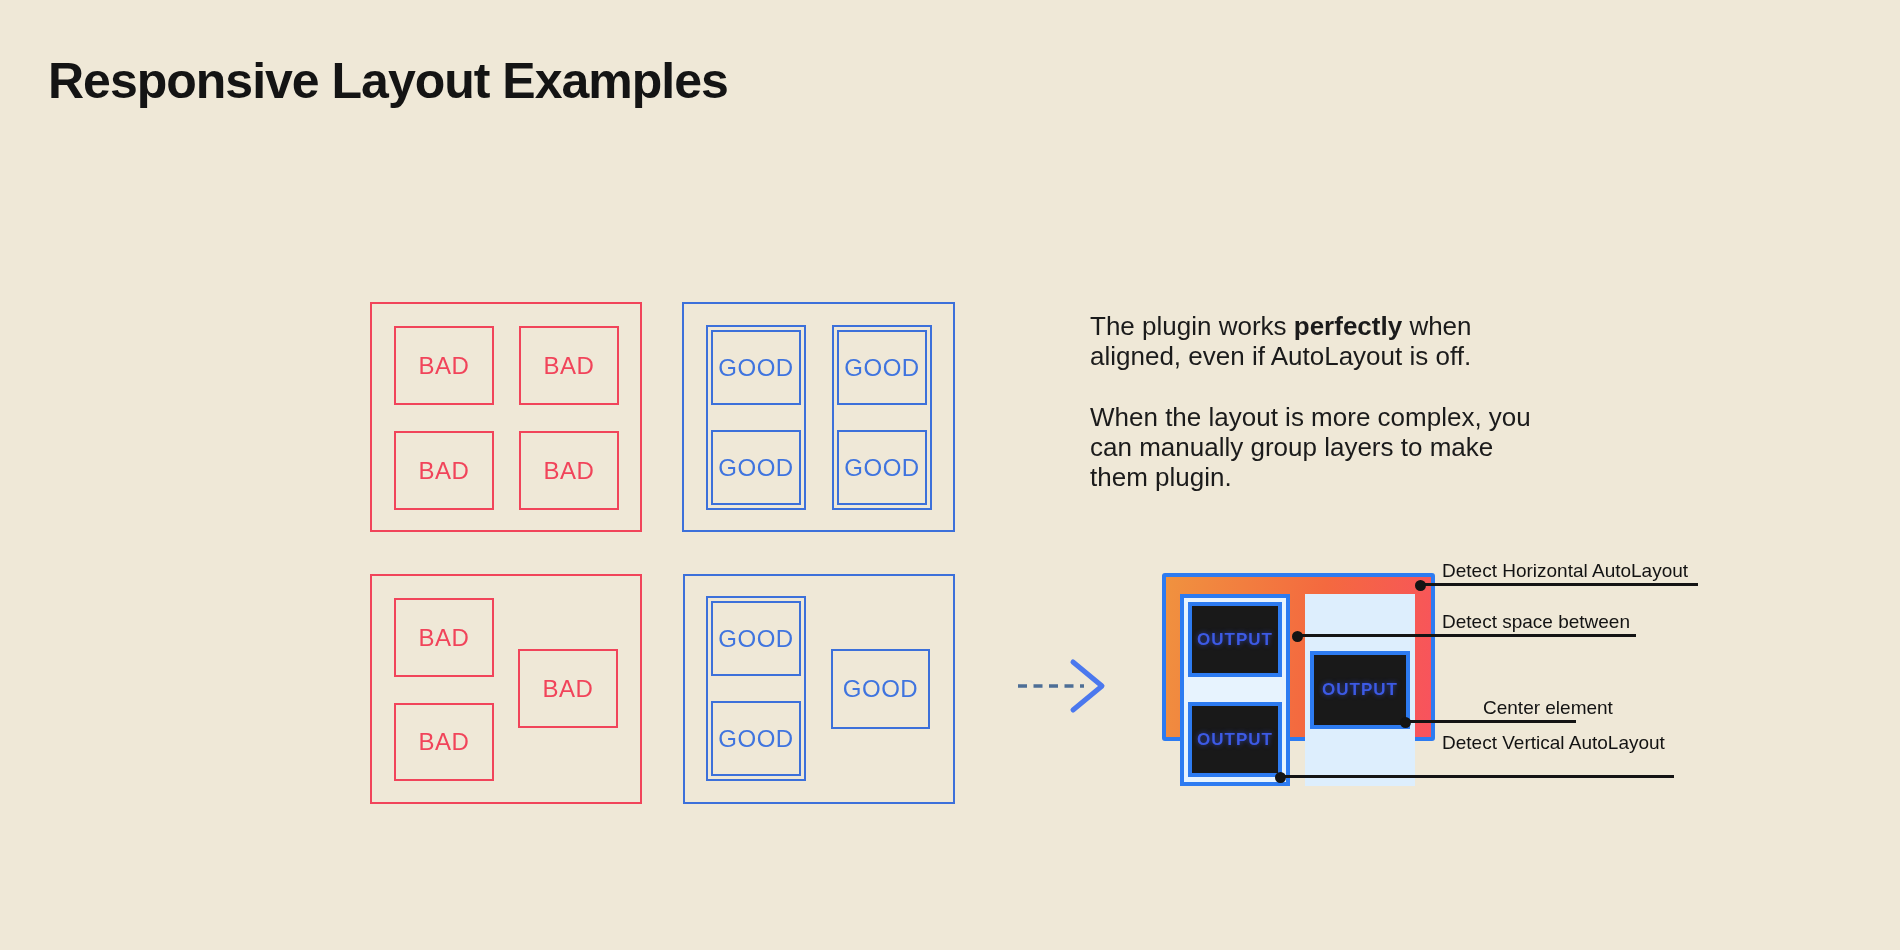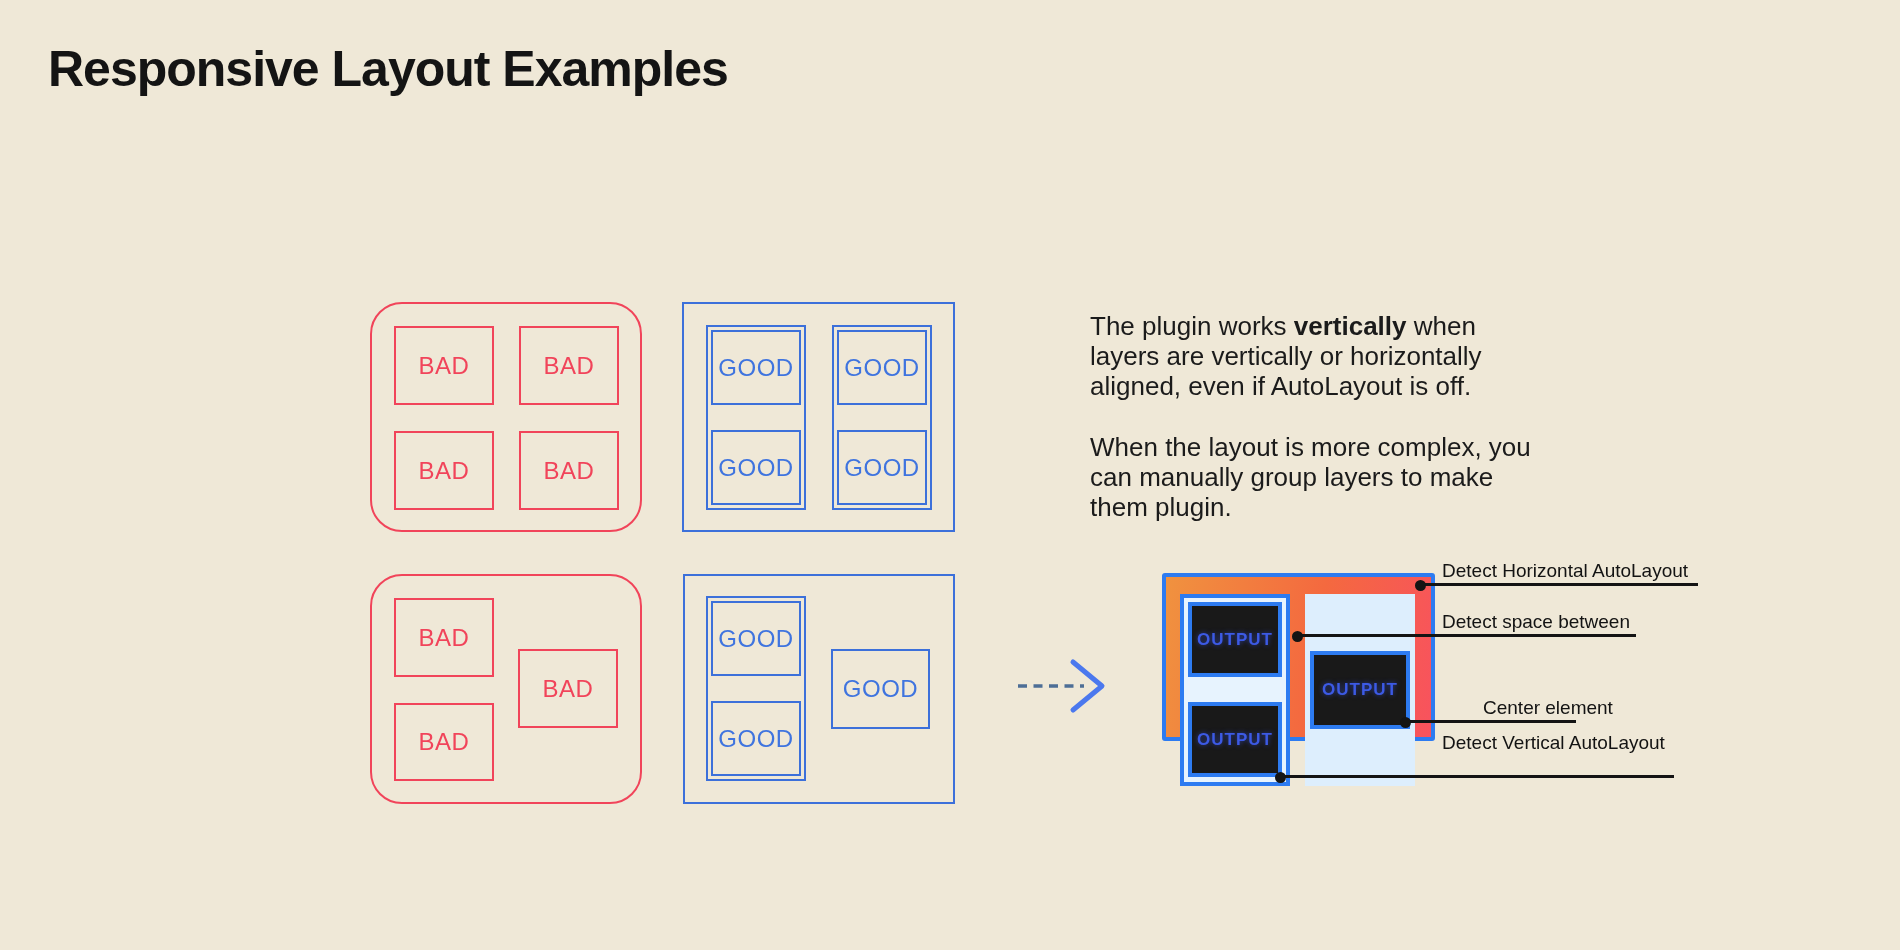--- a/index.html
+++ b/index.html
@@ -4,27 +4,27 @@
 <style>
   html,body{margin:0;padding:0;}
   .canvas{
     position:relative;
     width:1900px;height:950px;
     background:#efe8d7;
     font-family:"Liberation Sans", sans-serif;
     overflow:hidden;
   }
   .page-title{
-    position:absolute;left:48px;top:40px;
+    position:absolute;left:48px;top:52px;
     font-size:50px;font-weight:800;letter-spacing:-1px;
     color:#141414;margin:0;
   }
   
   .panel{position:absolute;box-sizing:border-box;border:2px solid;}
-  .panel.red{border-color:#f1445a;border-radius:32px;}
+  .panel.red{border-color:#f1445a;}
   .panel.blue{border-color:#3c70da;}
   .ex-box{
     position:absolute;box-sizing:border-box;border:2px solid;
     display:flex;align-items:center;justify-content:center;
     font-size:24px;letter-spacing:0.5px;
   }
   .ex-box.red{border-color:#f1445a;color:#f1445a;}
   .ex-box.blue{border-color:#3c70da;color:#3f74df;}
   .group{
     position:absolute;box-sizing:border-box;border:2px solid #3c70da;
@@ -134,22 +134,21 @@
           <span>GOOD</span>
         </div>
     </div>
     <div class="ex-box blue" style="left:146px;top:73px;width:99px;height:80px;">
         <span>GOOD</span>
       </div>
   </div>
 
   <div class="description">
     <div class="para">
-      <div><span>The plugin works </span><b>vertically</b><span> when</span></div>
-      <div>layers are vertically or horizontally</div>
+      <div><span>The plugin works </span><b>perfectly</b><span> when</span></div>
       <div>aligned, even if AutoLayout is off.</div>
     </div>
     <div class="para">
       <div>When the layout is more complex, you</div>
       <div>can manually group layers to make</div>
       <div>them plugin.</div>
     </div>
   </div>
 
   <svg class="arrow" width="100" height="68" viewBox="0 0 100 68">

